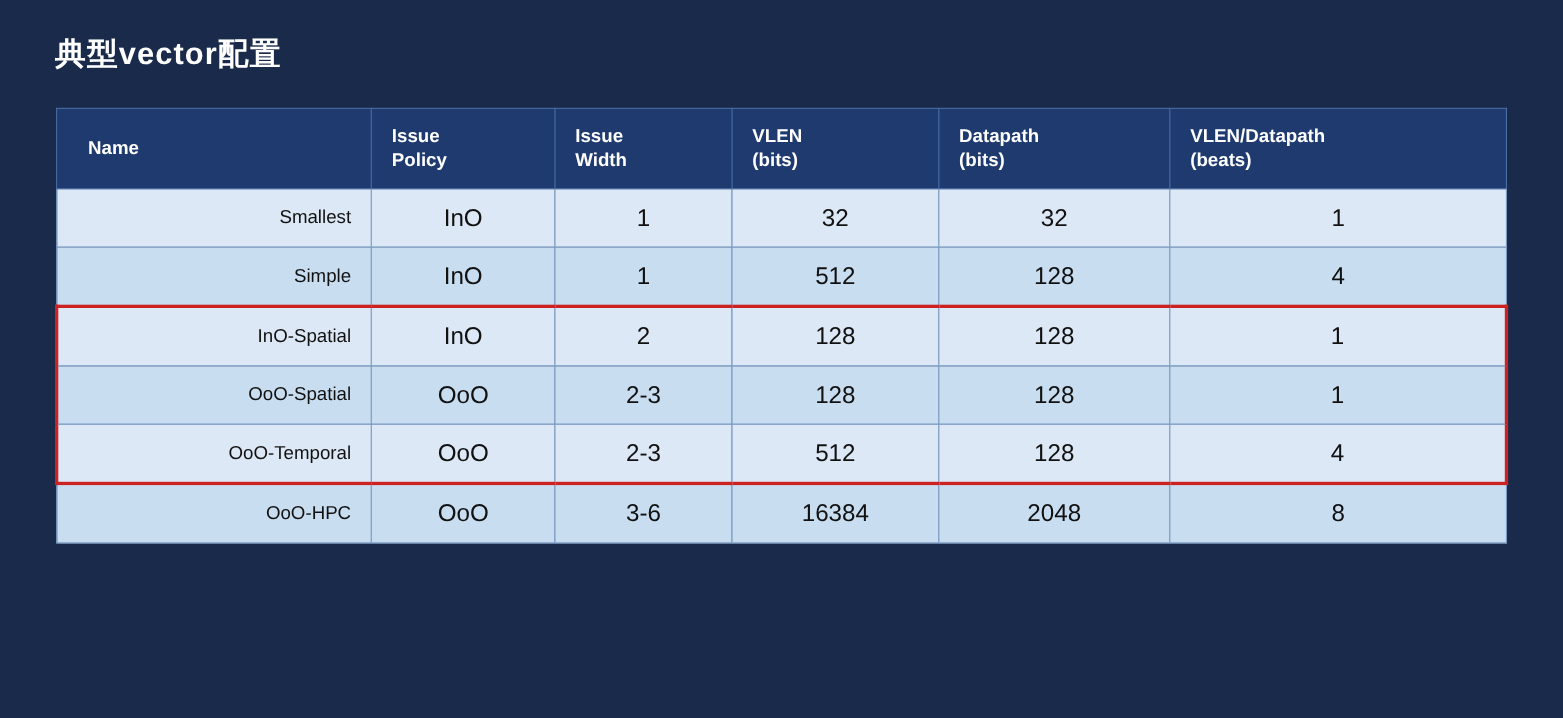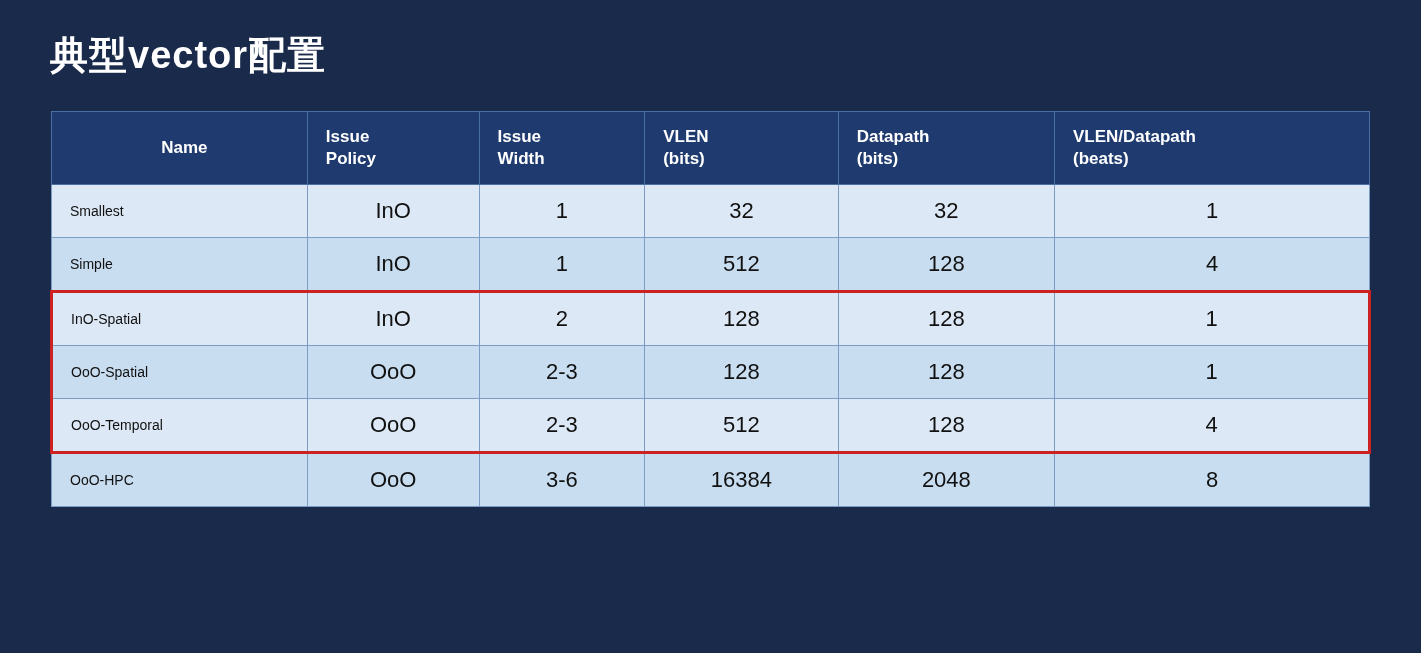--- a/index.html
+++ b/index.html
@@ -11,21 +11,21 @@
       font-family: Arial, sans-serif;
       display: flex;
       flex-direction: column;
       align-items: flex-start;
       padding: 30px 50px;
       overflow: hidden;
     }
 
     .page-title {
       color: #ffffff;
-      font-size: 38px;
+      font-size: 28px;
       font-weight: bold;
       margin-bottom: 30px;
       letter-spacing: 1px;
     }
 
     table {
       width: 100%;
       border-collapse: collapse;
     }
 
@@ -37,43 +37,43 @@
       color: #ffffff;
       font-weight: bold;
       font-size: 17px;
       padding: 14px 18px;
       text-align: left;
       border: 1px solid #4a6fa5;
       line-height: 1.3;
     }
 
     thead th:first-child {
-      text-align: center;
+      text-align: left;
       padding-left: 28px;
     }
 
     tbody tr {
       background-color: #dce8f5;
     }
 
     tbody tr:nth-child(even) {
       background-color: #c8ddf0;
     }
 
     tbody td {
       color: #111111;
       font-size: 22px;
       padding: 13px 18px;
       text-align: center;
       border: 1px solid #7a9cc5;
     }
 
     tbody td:first-child {
-      text-align: left;
-      font-size: 14px;
+      text-align: right;
+      font-size: 17px;
     }
 
     
     .row-highlight-top td {
       border-top: 3px solid #cc2222 !important;
     }
     .row-highlight-bottom td {
       border-bottom: 3px solid #cc2222 !important;
     }
     tr.row-hl td:first-child {

